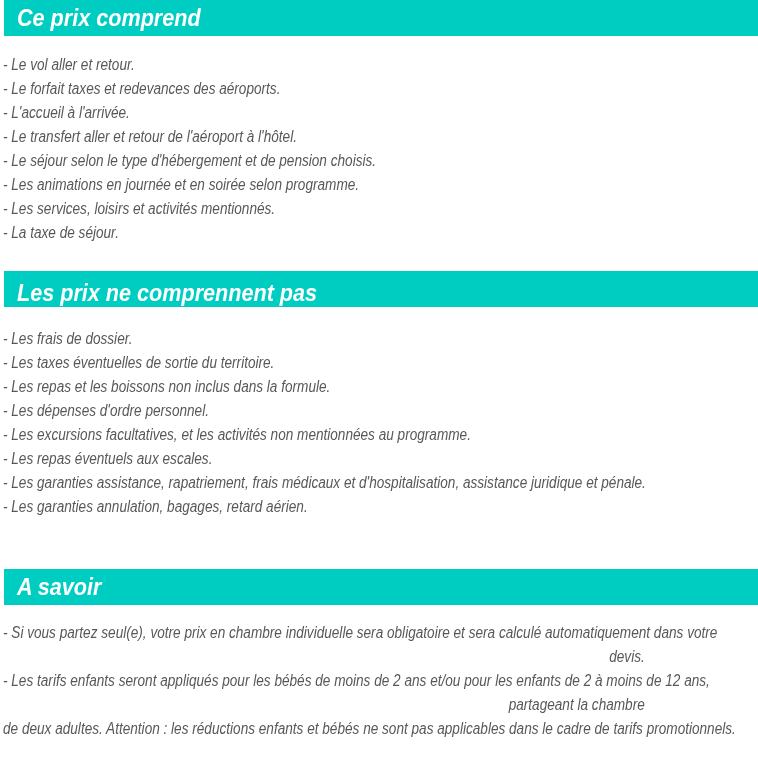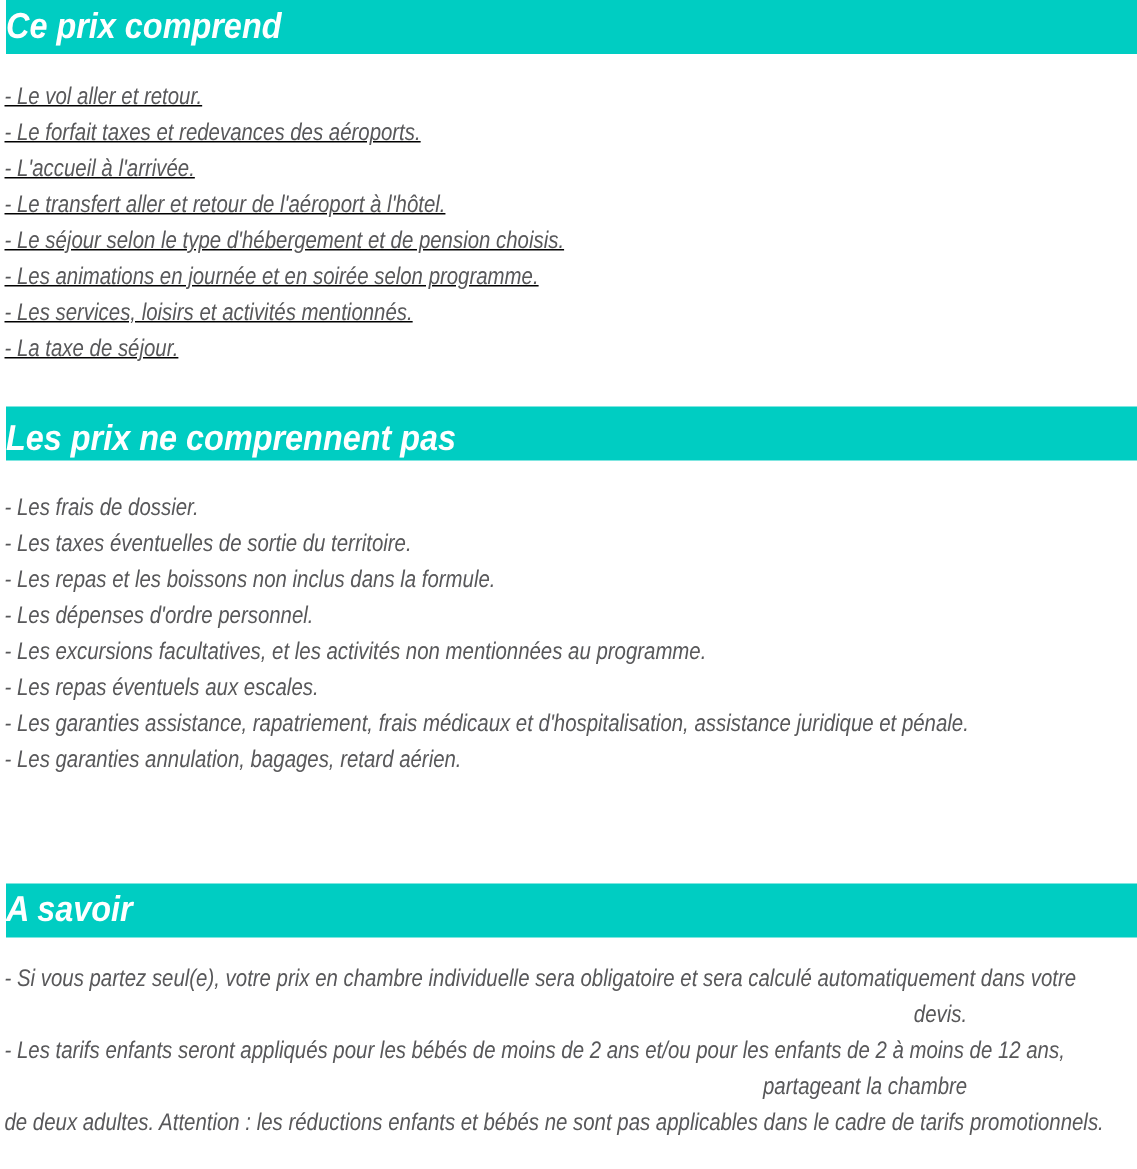--- a/index.html
+++ b/index.html
@@ -17,40 +17,41 @@
     background: var(--bg);
     overflow: hidden;
     font-family: "Liberation Sans", sans-serif;
   }
   .bar {
     height: 36px;
     margin-left: 4px;
     background: var(--accent);
     display: flex;
     align-items: center;
+    padding-left: 13px;
     overflow: hidden;
   }
   .bar-title {
     color: var(--header-text);
     font-family: "Liberation Sans", sans-serif;
     font-style: italic;
     font-weight: bold;
     font-size: 24px;
     white-space: nowrap;
     transform: scaleX(0.9);
     transform-origin: 0 50%;
   }
   .list, .para {
     padding-left: 3px;
   }
-  .list-1 { padding-top: 17px; text-decoration: underline; }
+  .list-1 { padding-top: 17px; }
   .list-2 { padding-top: 20px; }
   .para   { padding-top: 16px; text-align: right; }
   .bar-2  { margin-top: 26px; align-items: flex-end; }
-  .bar-3  { margin-top: 70px; }
+  .bar-3  { margin-top: 50px; }
   .line {
     height: 24px;
     line-height: 24px;
     font-family: "Liberation Sans", sans-serif;
     font-style: italic;
     font-size: 16px;
     color: var(--body-text);
     white-space: nowrap;
     transform: scaleX(0.85);
     transform-origin: 0 50%;

